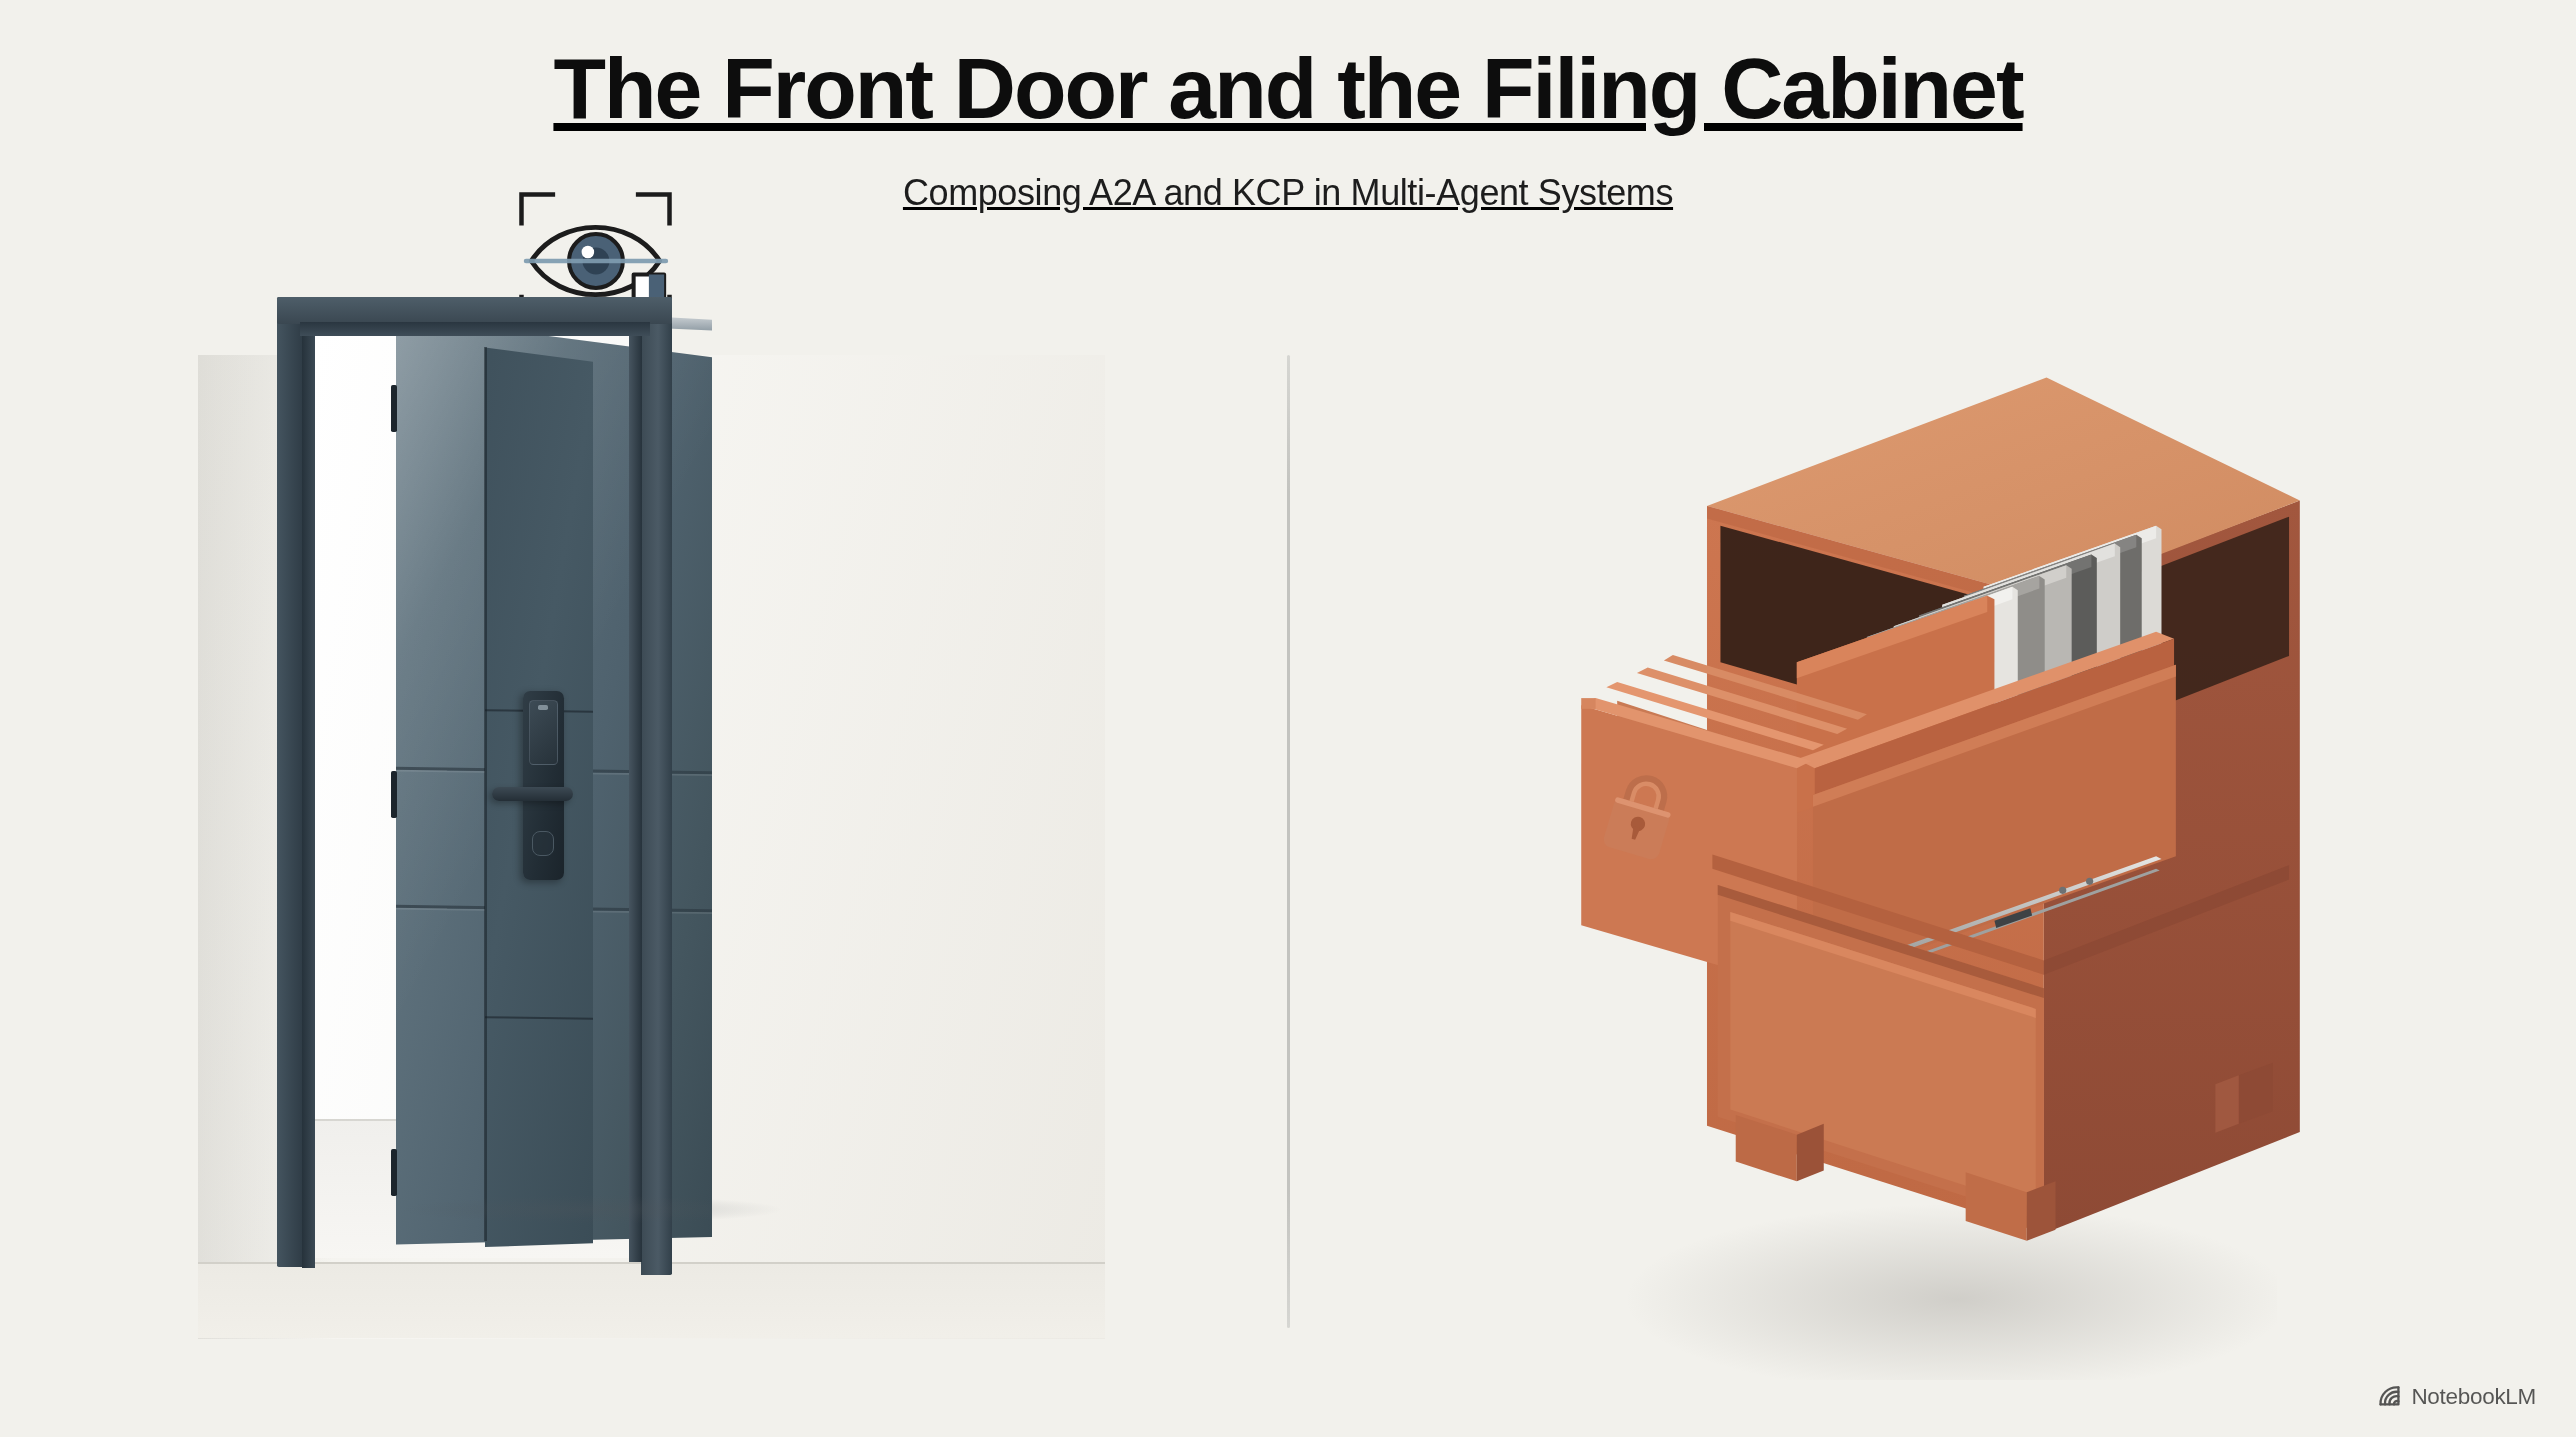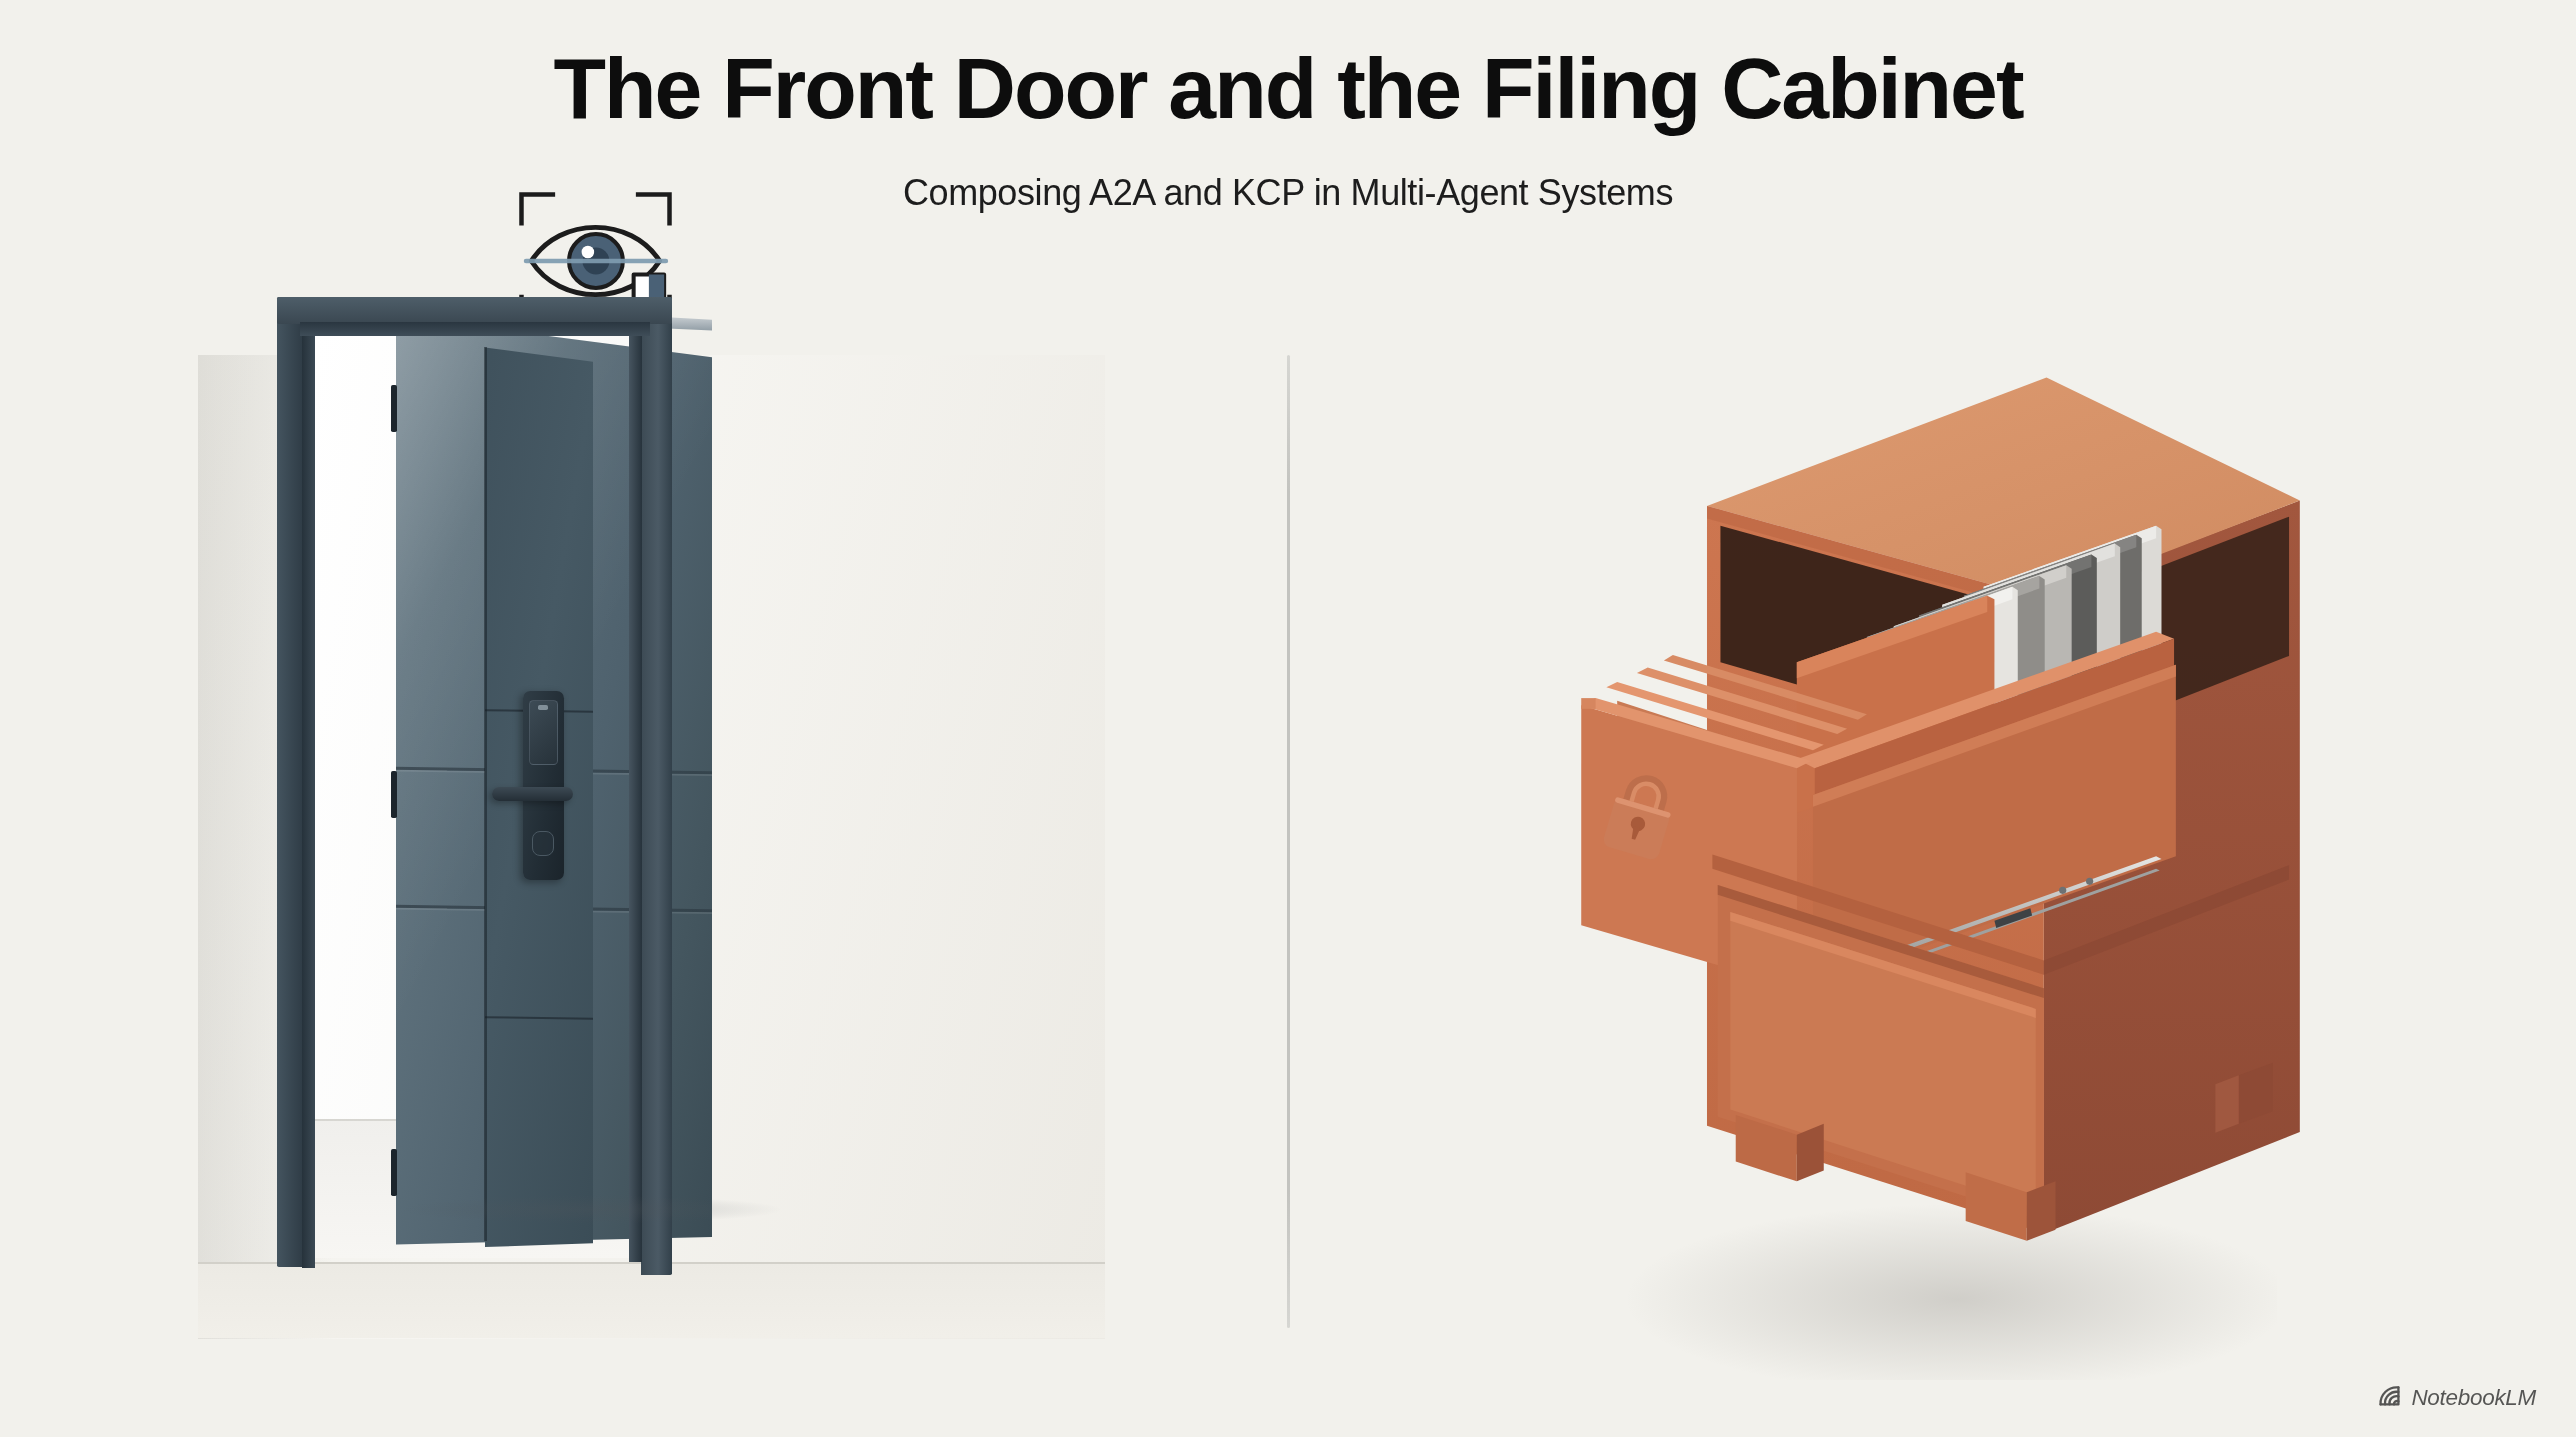--- a/index.html
+++ b/index.html
@@ -7,21 +7,21 @@
   body{
     width:2576px;height:1438px;
     background:#f2f1ec;
     font-family:"Liberation Sans","DejaVu Sans",sans-serif;
     overflow:hidden;
     position:relative;
   }
   .slide{position:absolute;inset:0;background:#f2f1ec;}
 
   
-  .header{position:absolute;left:0;right:0;top:43px;text-align:center;}
+  .header{position:absolute;left:0;right:0;top:43px;text-align:center;text-decoration:underline;}
   .title{
     font-size:86px;font-weight:700;color:#0d0d0d;
     letter-spacing:-2px;line-height:1.05;margin:0;
   }
   .subtitle{
     font-size:36px;font-weight:400;color:#1d1d1d;
     letter-spacing:-0.4px;margin:39px 0 0 0;
   }
 
   
@@ -192,23 +192,22 @@
   .cab-shadow{
     position:absolute;left:85px;top:854px;width:665px;height:180px;
     background:radial-gradient(ellipse at 52% 55%,rgba(120,116,110,.28),rgba(120,116,110,0) 68%);
   }
 
   svg.cabinet{position:absolute;left:0;top:0;width:854px;height:1015px;overflow:visible;}
 
   
   .watermark{
     position:absolute;right:40px;bottom:27px;
-    display:flex;align-items:flex-end;gap:9px;
+    display:flex;align-items:center;gap:9px;
     opacity:.72;
-    font-style:italic;
   }
   .wm-text{font-size:22.5px;color:#1a1a1a;letter-spacing:-0.3px;font-weight:400;}
 </style>
 </head>
 <body>
 
 <div class="slide">
 
   <div class="header">
     <h1 class="title">The Front Door and the Filing Cabinet</h1>

